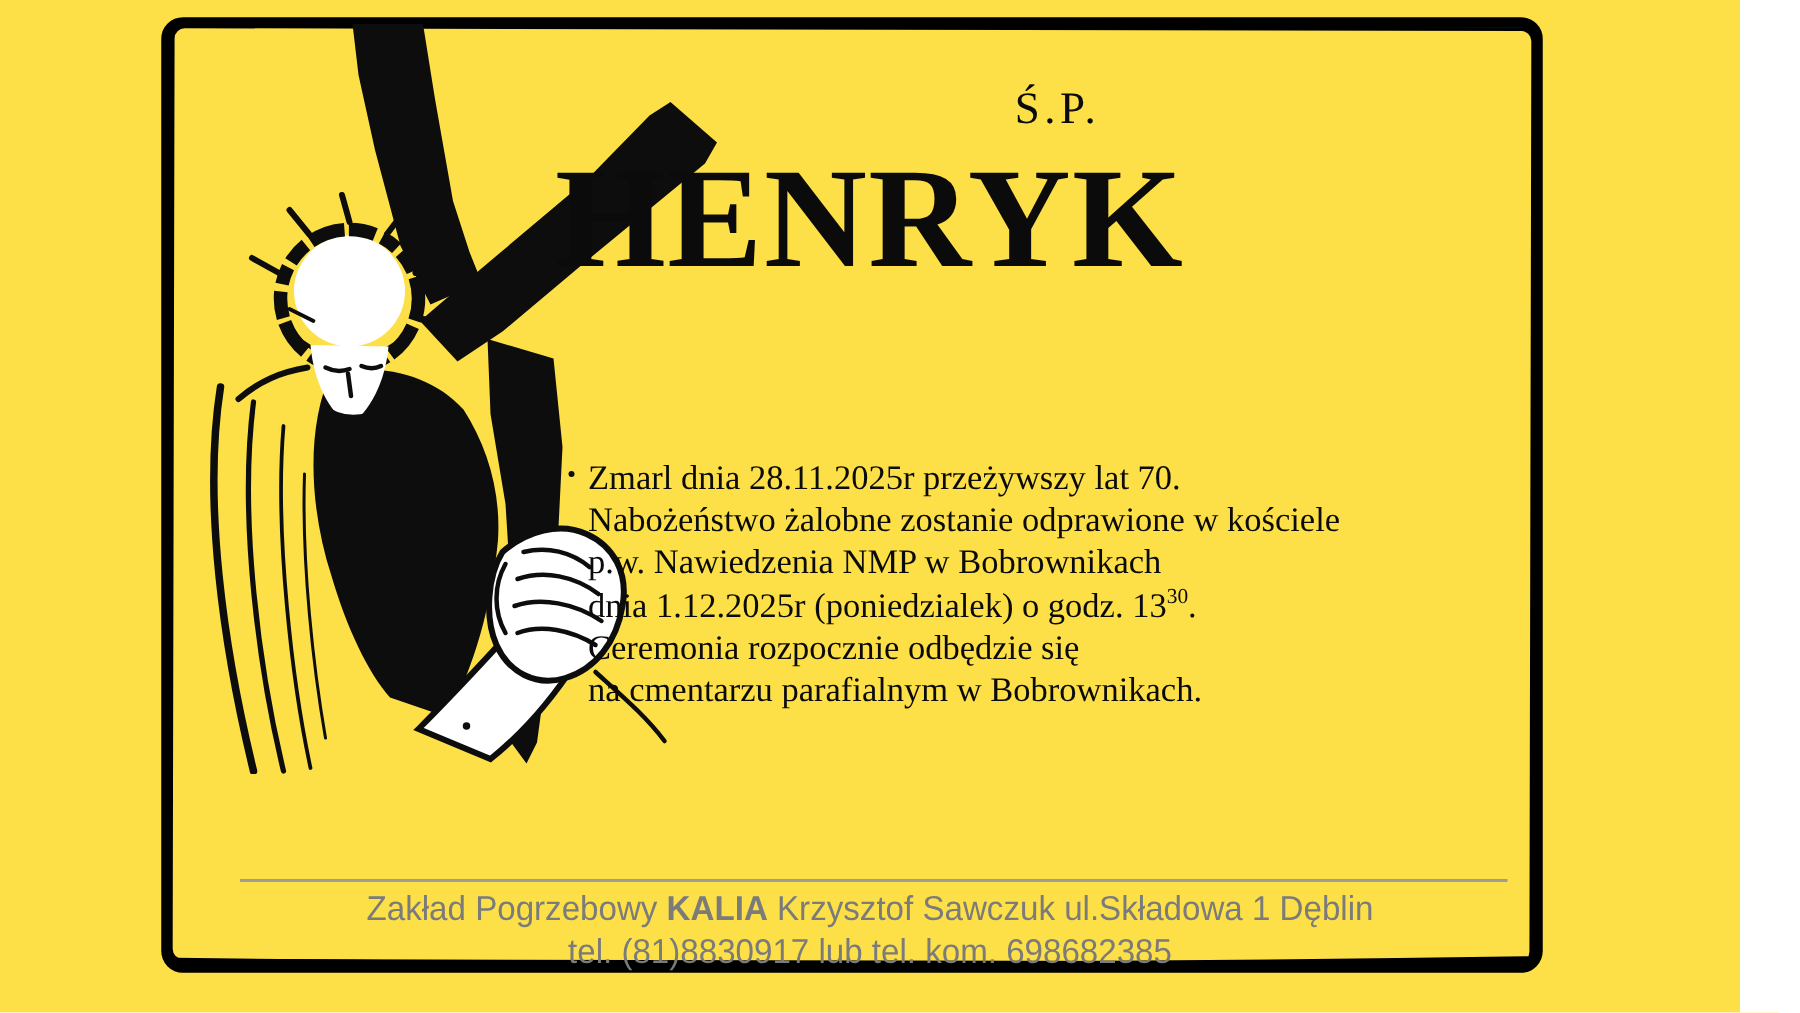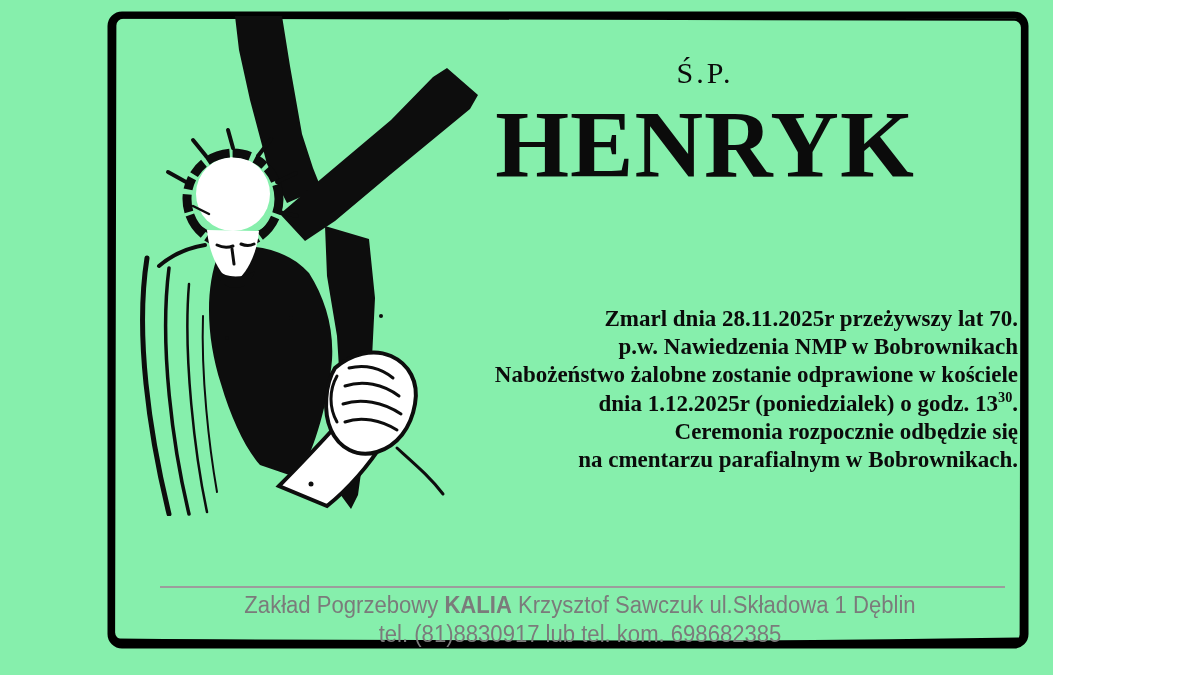--- a/index.html
+++ b/index.html
@@ -1,32 +1,32 @@
 <!DOCTYPE html>
 <html><head>
 <meta charset="utf-8">
 <style>
   html,body{margin:0;padding:0;background:#ffffff;}
   .canvas{
-    position:relative;width:1053px;height:675px;background:#86efac;overflow:hidden;
+    position:relative;width:1160px;height:675px;background:#fde047;overflow:hidden;
     font-family:"Liberation Serif", serif;color:#0b0b0b;
   }
   .frame-svg{position:absolute;left:0;top:0;width:1200px;height:675px;pointer-events:none;}
   .illustration{position:absolute;left:128px;top:16px;width:352px;height:500px;}
   .sp{
     position:absolute;left:400px;top:56px;width:610px;text-align:center;
     font-size:30px;font-weight:400;letter-spacing:3px;
   }
   .name-block{
-    position:absolute;left:370px;top:92px;width:670px;text-align:center;
+    position:absolute;left:370px;top:92px;width:670px;text-align:left;
     font-size:95px;font-weight:700;line-height:106px;letter-spacing:1px;
   }
   .body-block{
-    position:absolute;left:392px;top:305px;width:626px;text-align:right;
-    font-size:23px;font-weight:700;line-height:28.2px;
+    position:absolute;left:392px;top:305px;width:626px;text-align:left;
+    font-size:23px;font-weight:400;line-height:28.2px;
   }
   .body-block sup{font-size:0.62em;line-height:0;margin-top:24px;}
   .closing-block{
     position:absolute;left:400px;top:521px;width:600px;text-align:right;
     font-size:24px;font-weight:700;line-height:28px;
   }
   .signature{
     position:absolute;left:400px;top:552px;width:600px;text-align:right;
     font-size:26px;font-weight:700;
   }
@@ -115,22 +115,22 @@
   </svg>
 
   <div class="sp">Ś.P.</div>
 
   <div class="name-block">
     <div>HENRYK</div>
   </div>
 
   <div class="body-block">
     <div><span>Zmarl dnia 28.11.2025r przeżywszy lat 70.</span></div>
+    <div><span>Nabożeństwo żalobne zostanie odprawione w kościele</span></div>
     <div><span>p.w. Nawiedzenia NMP w Bobrownikach</span></div>
-    <div><span>Nabożeństwo żalobne zostanie odprawione w kościele</span></div>
     <div><span>dnia 1.12.2025r (poniedzialek) o godz. 13</span><sup>30</sup><span>.</span></div>
     <div><span>Ceremonia rozpocznie odbędzie się</span></div>
     <div><span>na cmentarzu parafialnym w Bobrownikach.</span></div>
   </div>
 
 
   <div class="rule"></div>
 
   <div class="footer">
     <div><span>Zakład Pogrzebowy </span><span class="brand">KALIA</span><span> Krzysztof Sawczuk ul.Składowa 1 Dęblin</span></div>

